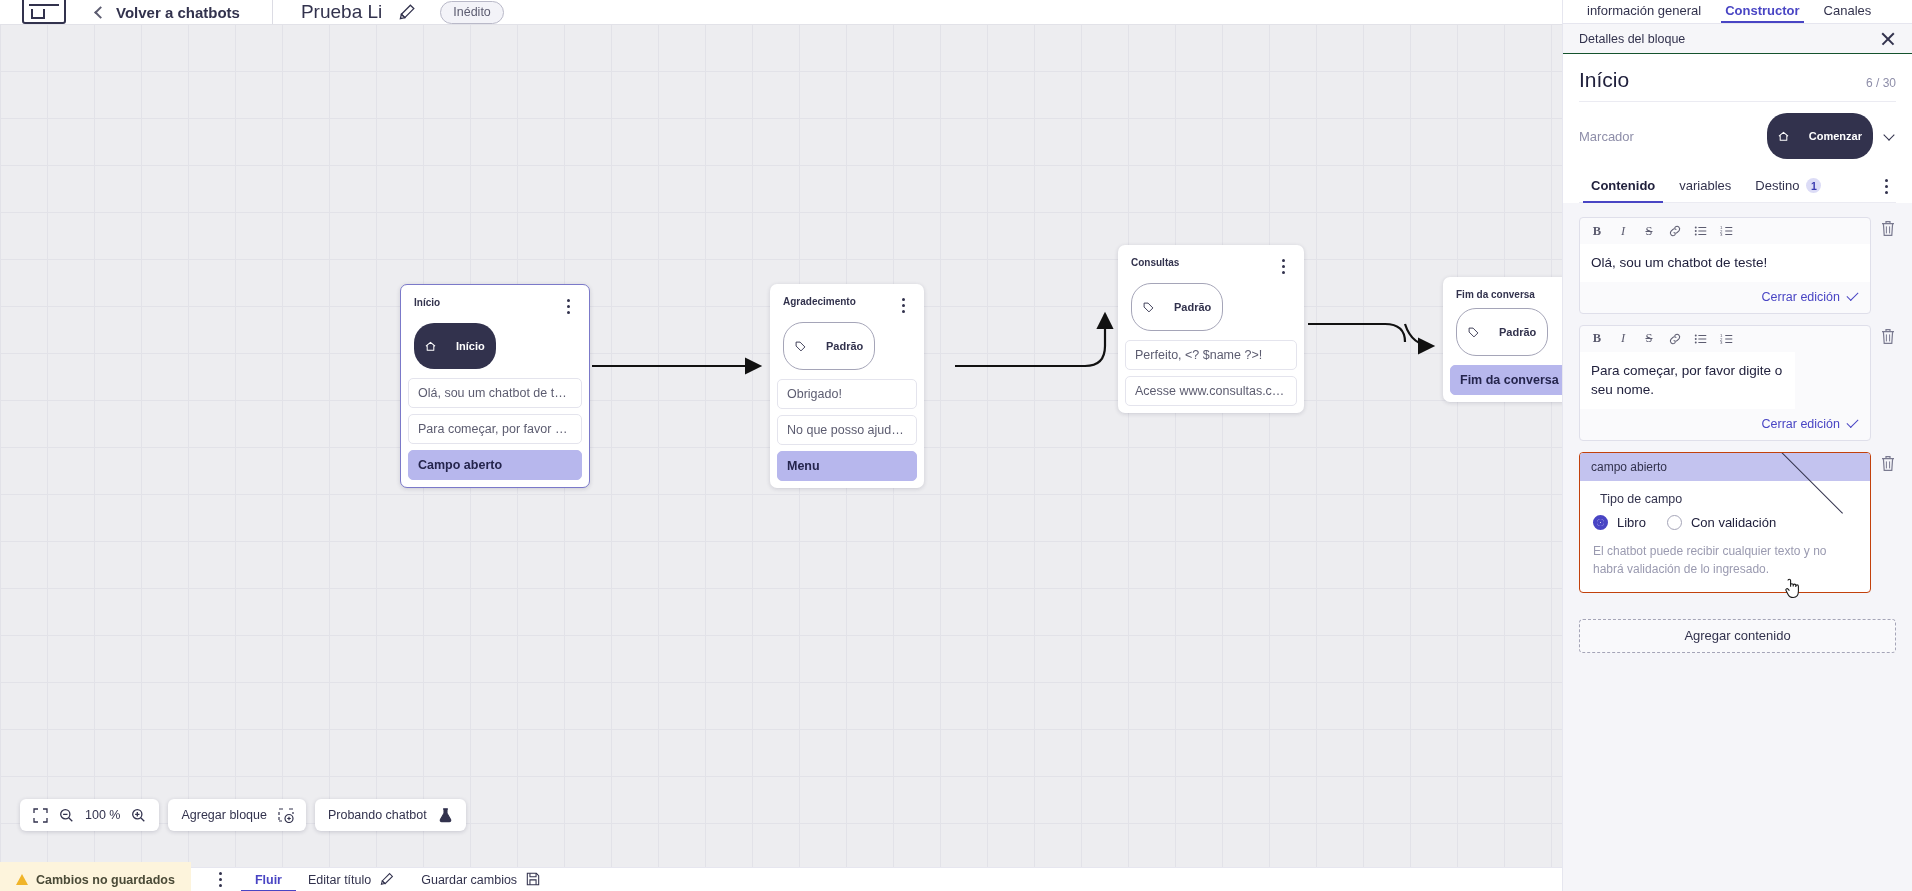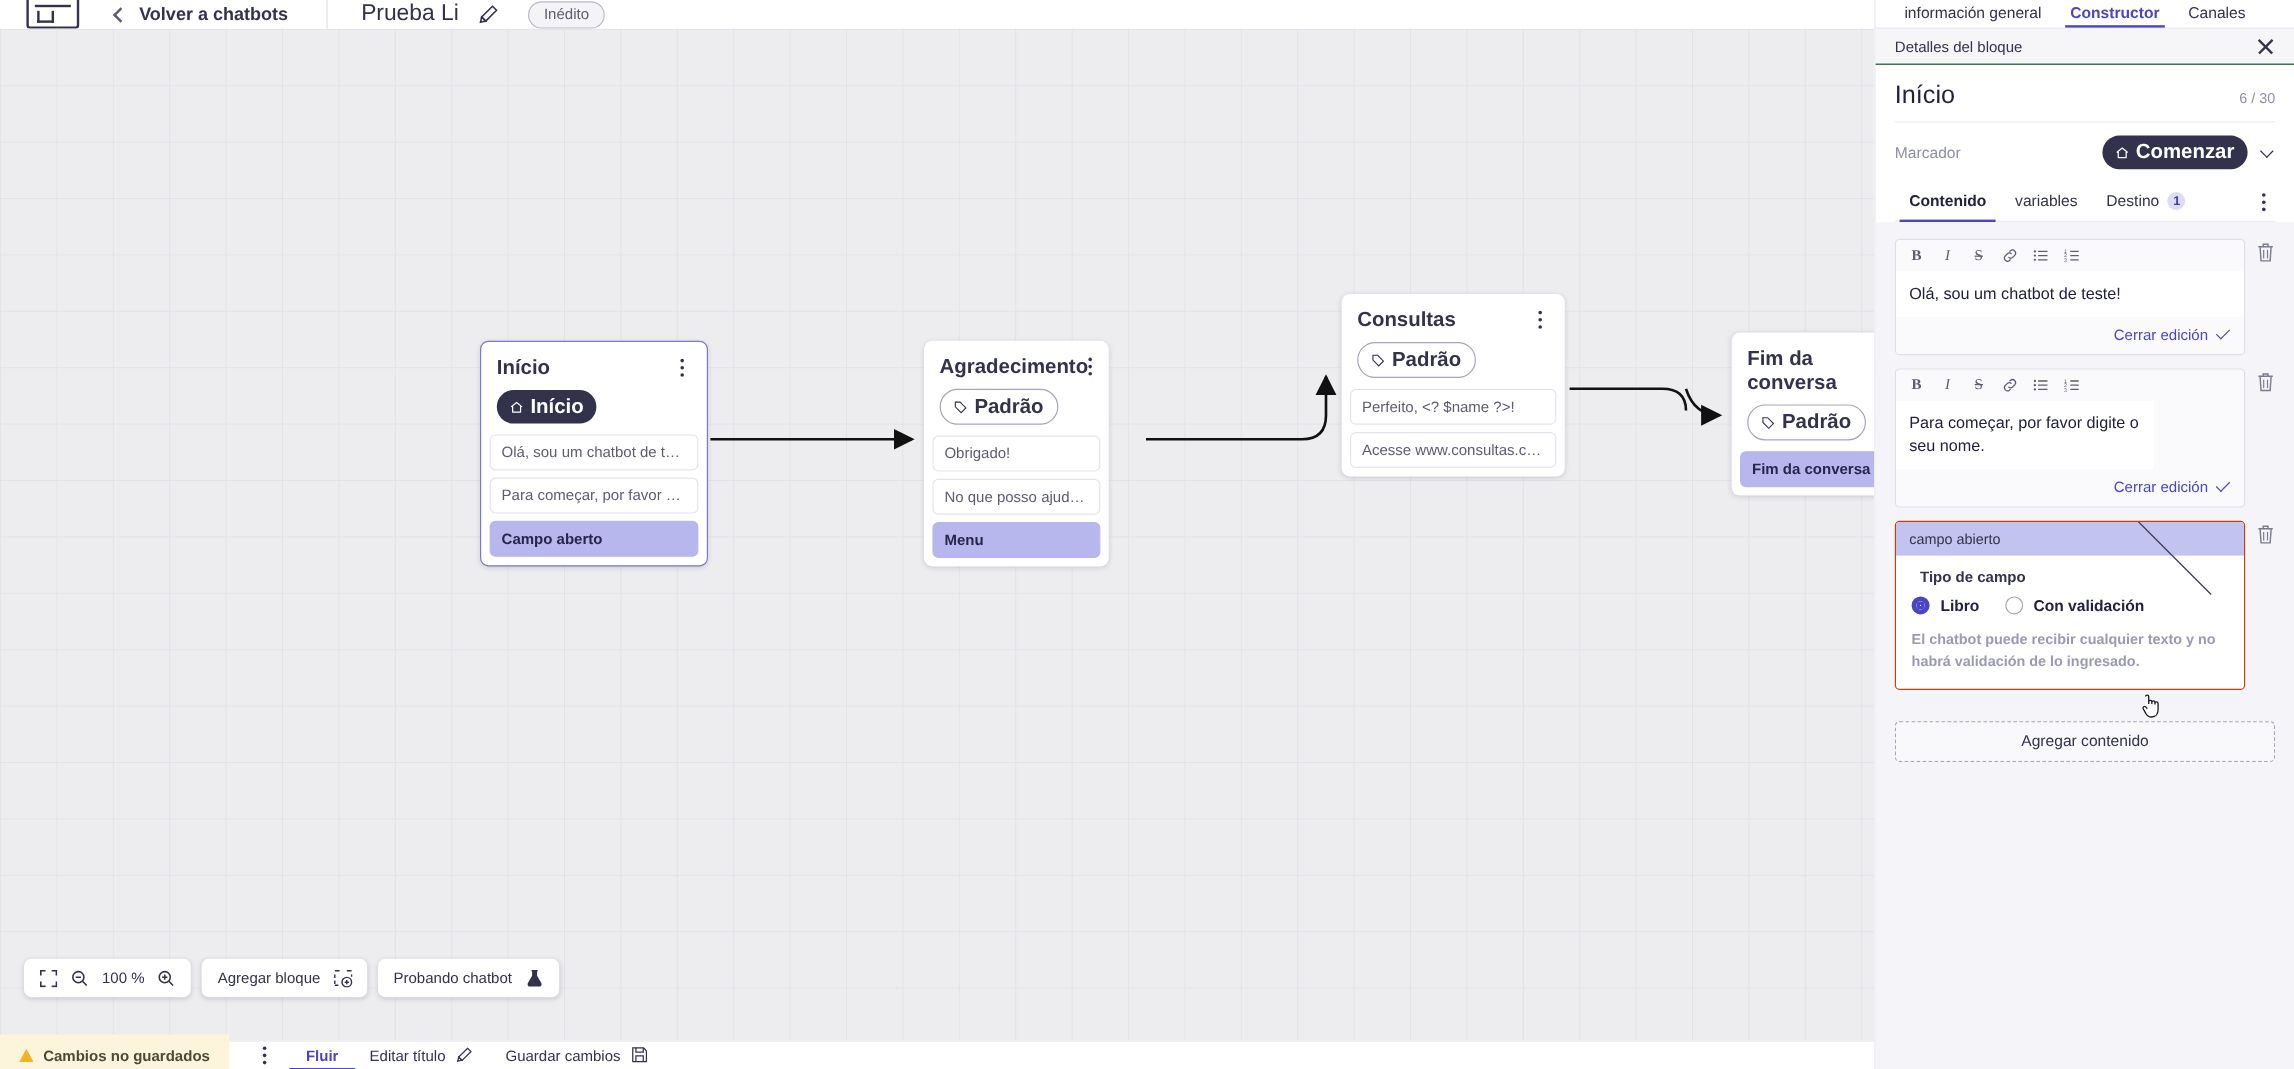--- a/index.html
+++ b/index.html
@@ -31,27 +31,27 @@
     background-image:linear-gradient(to right, #e2e2e8 1px, transparent 1px),
                      linear-gradient(to bottom, #e2e2e8 1px, transparent 1px);
     background-size:47px 47px; overflow:hidden; }
   .edge-svg { position:absolute; left:0; top:0; width:1562px; height:843px; pointer-events:none; }
 
   
   .node { position:absolute; background:#fff; border-radius:7px;
      box-shadow:0 1px 4px rgba(30,30,60,.16); padding:0 0 7px 0; }
   .node.sel { border:1.5px solid #7b79c9; }
   .node-head { padding:12px 13px 0 13px; display:flex; align-items:flex-start; }
-  .node-title { font-size:17px; font-weight:600; color:#32324d; flex:1; }
+  .node-title { font-size:10px; font-weight:600; color:#32324d; flex:1; }
   .kebab { width:16px; height:18px; display:flex; flex-direction:column; align-items:center;
      justify-content:center; gap:3px; cursor:pointer; }
   .kebab i { width:3px; height:3px; border-radius:50%; background:#32324d; display:block; }
   .tagrow { padding:8px 13px 9px 13px; }
-  .tag { display:inline-flex; align-items:center; gap:6px; border-radius:20px;
-     font-size:17px; padding:4px 11px; font-weight:600; }
+  .tag { display:inline-flex; align-items:center; gap:20px; border-radius:20px;
+     font-size:11px; padding:17px 11px; font-weight:600; }
   .tag.dark { background:#32324d; color:#fff; }
   .tag.light { background:#fff; color:#32324d; border:1px solid #a5a5b8; font-weight:600; }
   .node-items { padding:0 7px; display:flex; flex-direction:column; gap:6px; }
   .n-item { background:#fff; border:1px solid #e4e4ed; border-radius:5px;
      font-size:12.5px; color:#5c5c70; padding:7px 9px; white-space:nowrap;
      overflow:hidden; text-overflow:ellipsis; }
   .n-item.hl { background:#b7b7ed; border-color:#b7b7ed; color:#25254d; font-weight:600; }
 
   
   .floatbar { position:absolute; left:20px; bottom:36px; display:flex; gap:9px; }
@@ -122,21 +122,21 @@
   .close-ed { font-size:12.5px; color:#4945c4; cursor:pointer; }
   .check { width:11px;height:6px;border-left:1.7px solid #4945c4;border-bottom:1.7px solid #4945c4;
      transform:rotate(-45deg); margin-bottom:3px; }
   .trash { width:16px; height:17px; margin-top:3px; cursor:pointer; flex:0 0 auto; }
 
   .fcard { flex:1; border:1px solid #c2410c; border-radius:4px; background:#fff; overflow:hidden; }
   .fcard-head { background:#c3c3ef; padding:7px 11px; display:flex; align-items:center; }
   .fcard-head span { font-size:12px; color:#32324d; flex:1; }
   .chev-up { width:8px;height:8px;border-left:1.6px solid #32324d;border-top:1.6px solid #32324d;
      transform:rotate(45deg); margin-top:3px; cursor:pointer; }
-  .fcard-body { padding:11px 13px 14px;font-weight:bold; }
+  .fcard-body { padding:11px 13px 14px; }
   .ftype-lbl { font-size:12.5px; color:#32324d; margin-left:7px; }
   .radios { display:flex; align-items:center; gap:9px; margin-top:9px; }
   .radio { width:15px;height:15px;border-radius:50%;border:1.6px solid #a5a5b8; flex:0 0 auto;
       cursor:pointer; }
   .radio.on { border:4px solid #4945c4; background:#fff; box-shadow:inset 0 0 0 3px #4945c4; }
   .rlabel { font-size:13px; color:#21213d; margin-right:12px; }
   .fhint { font-size:12px; color:#9a9ab0; line-height:1.5; margin-top:12px; }
 
   .addbtn { border:1px dashed #a5a5b8; border-radius:4px; height:34px; display:flex;
      align-items:center; justify-content:center; font-size:13px; color:#32324d; cursor:pointer;

